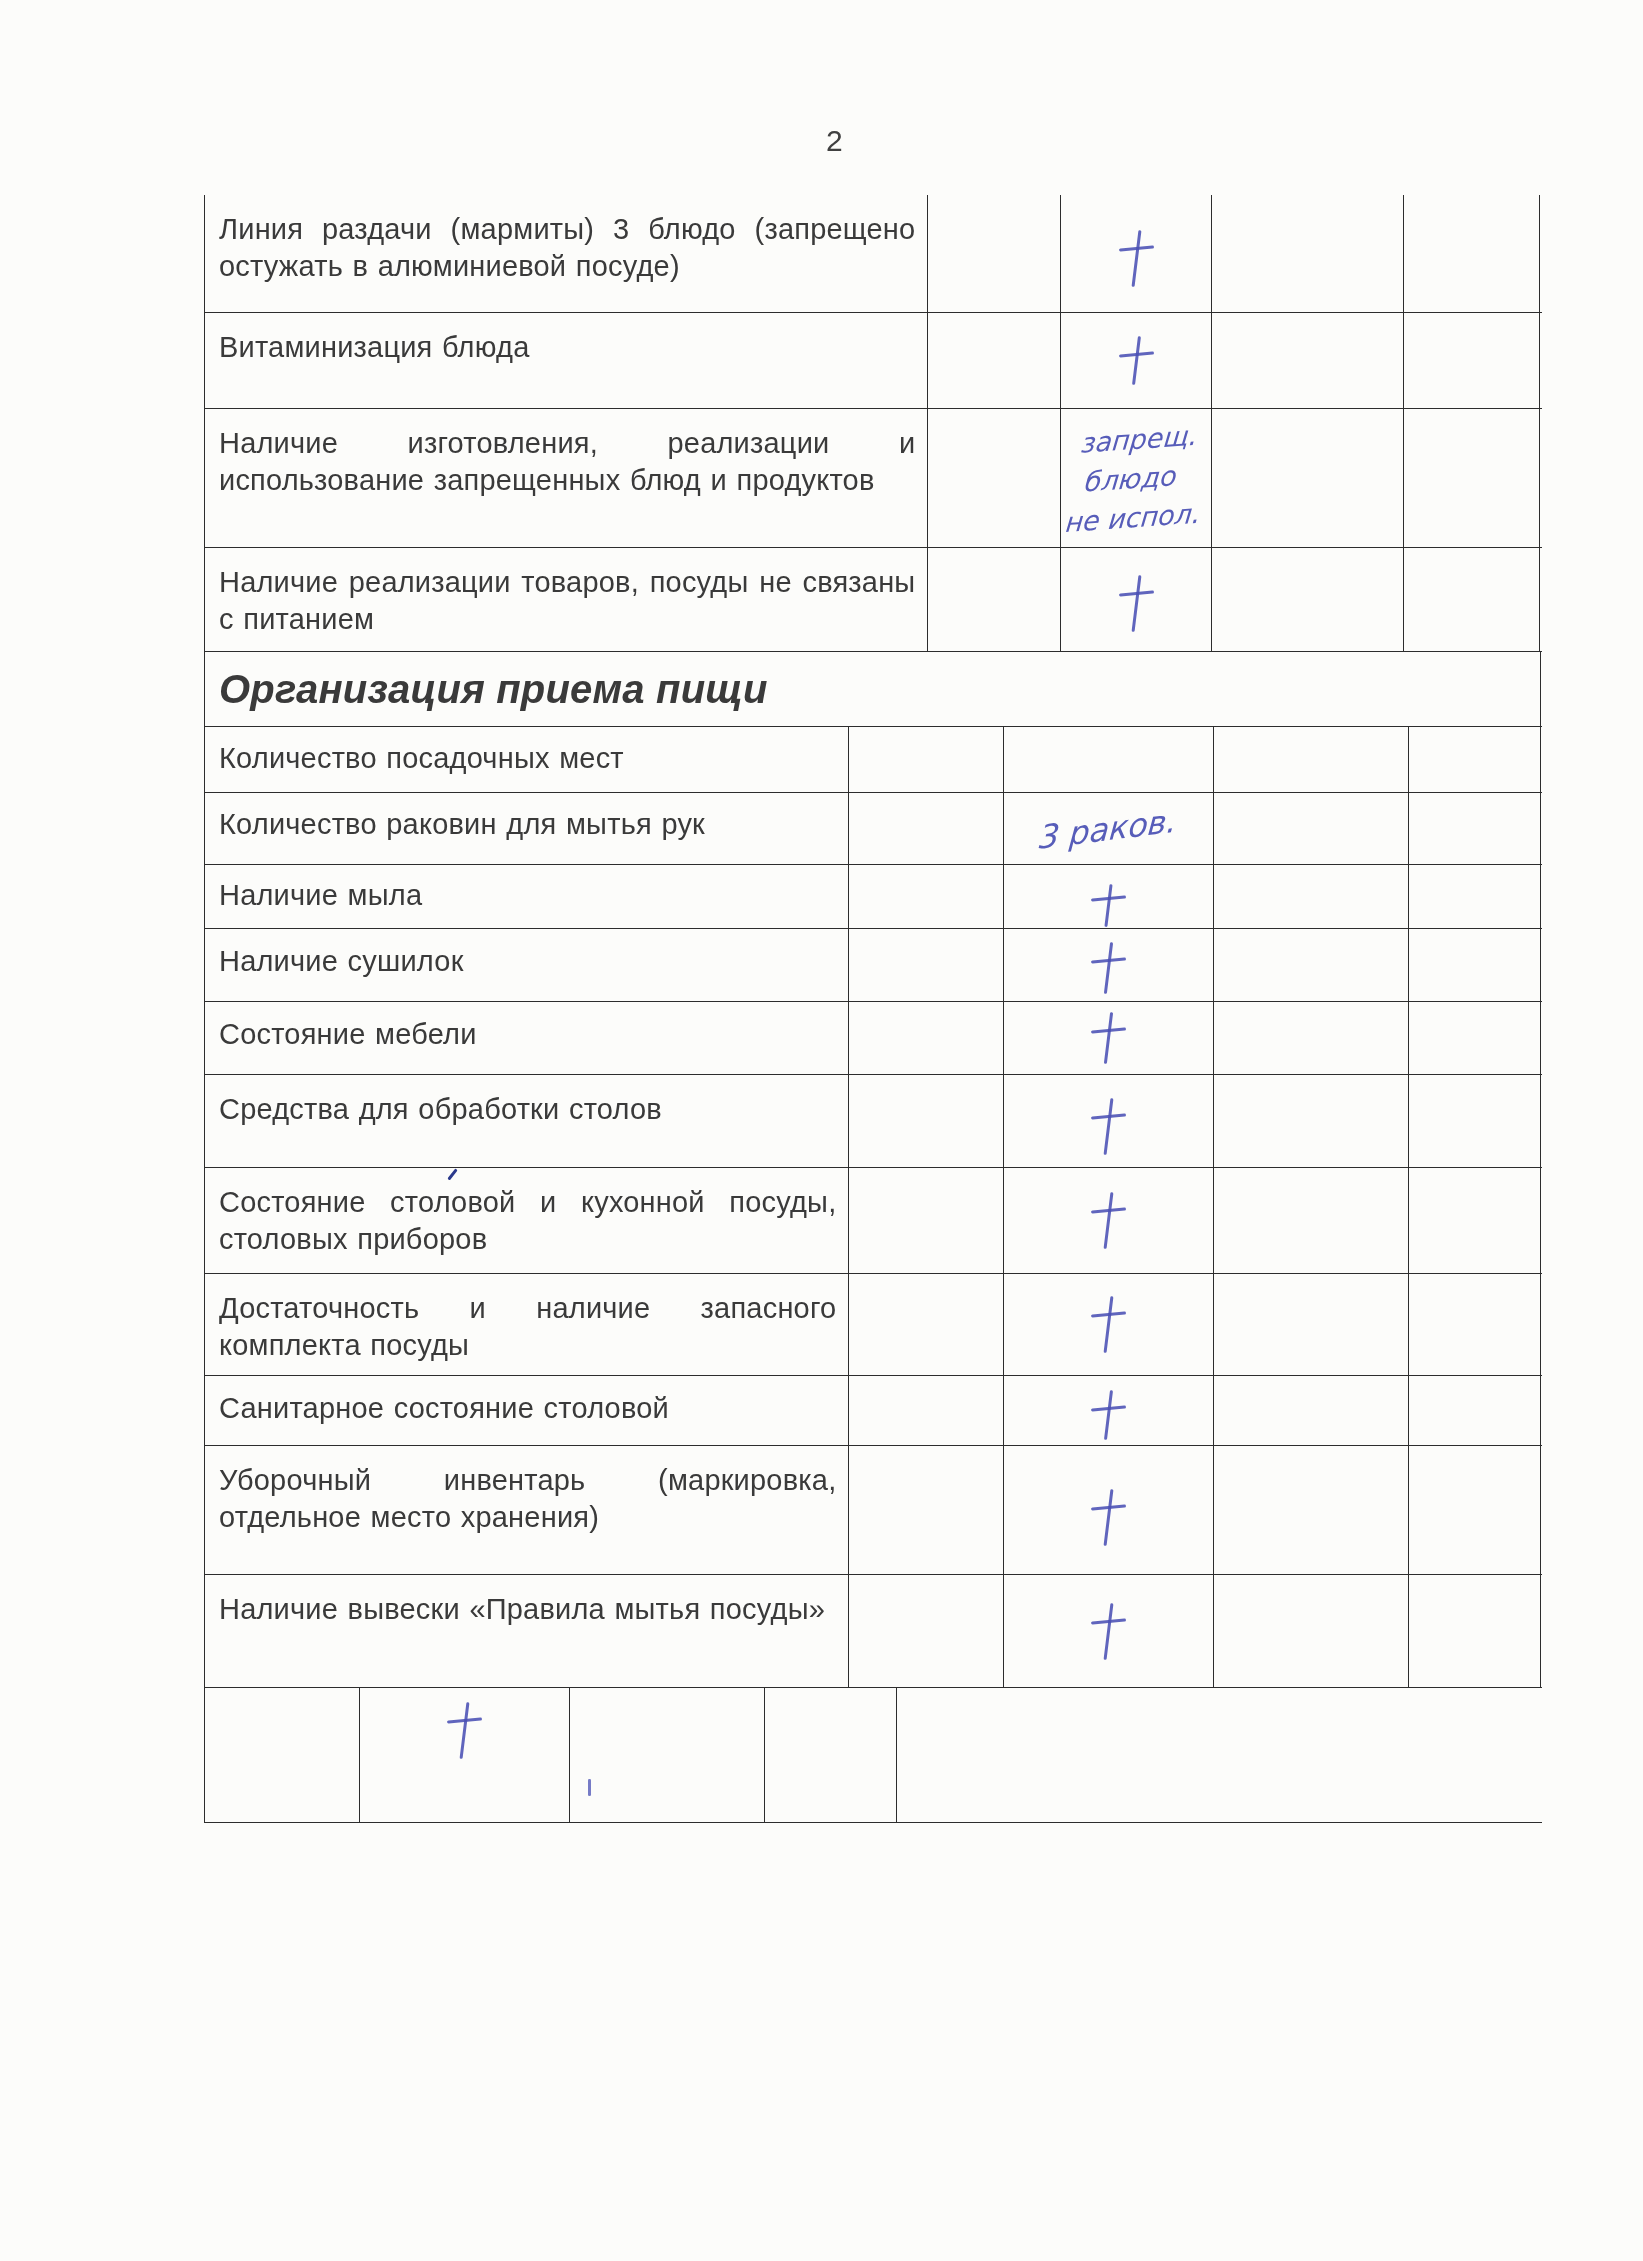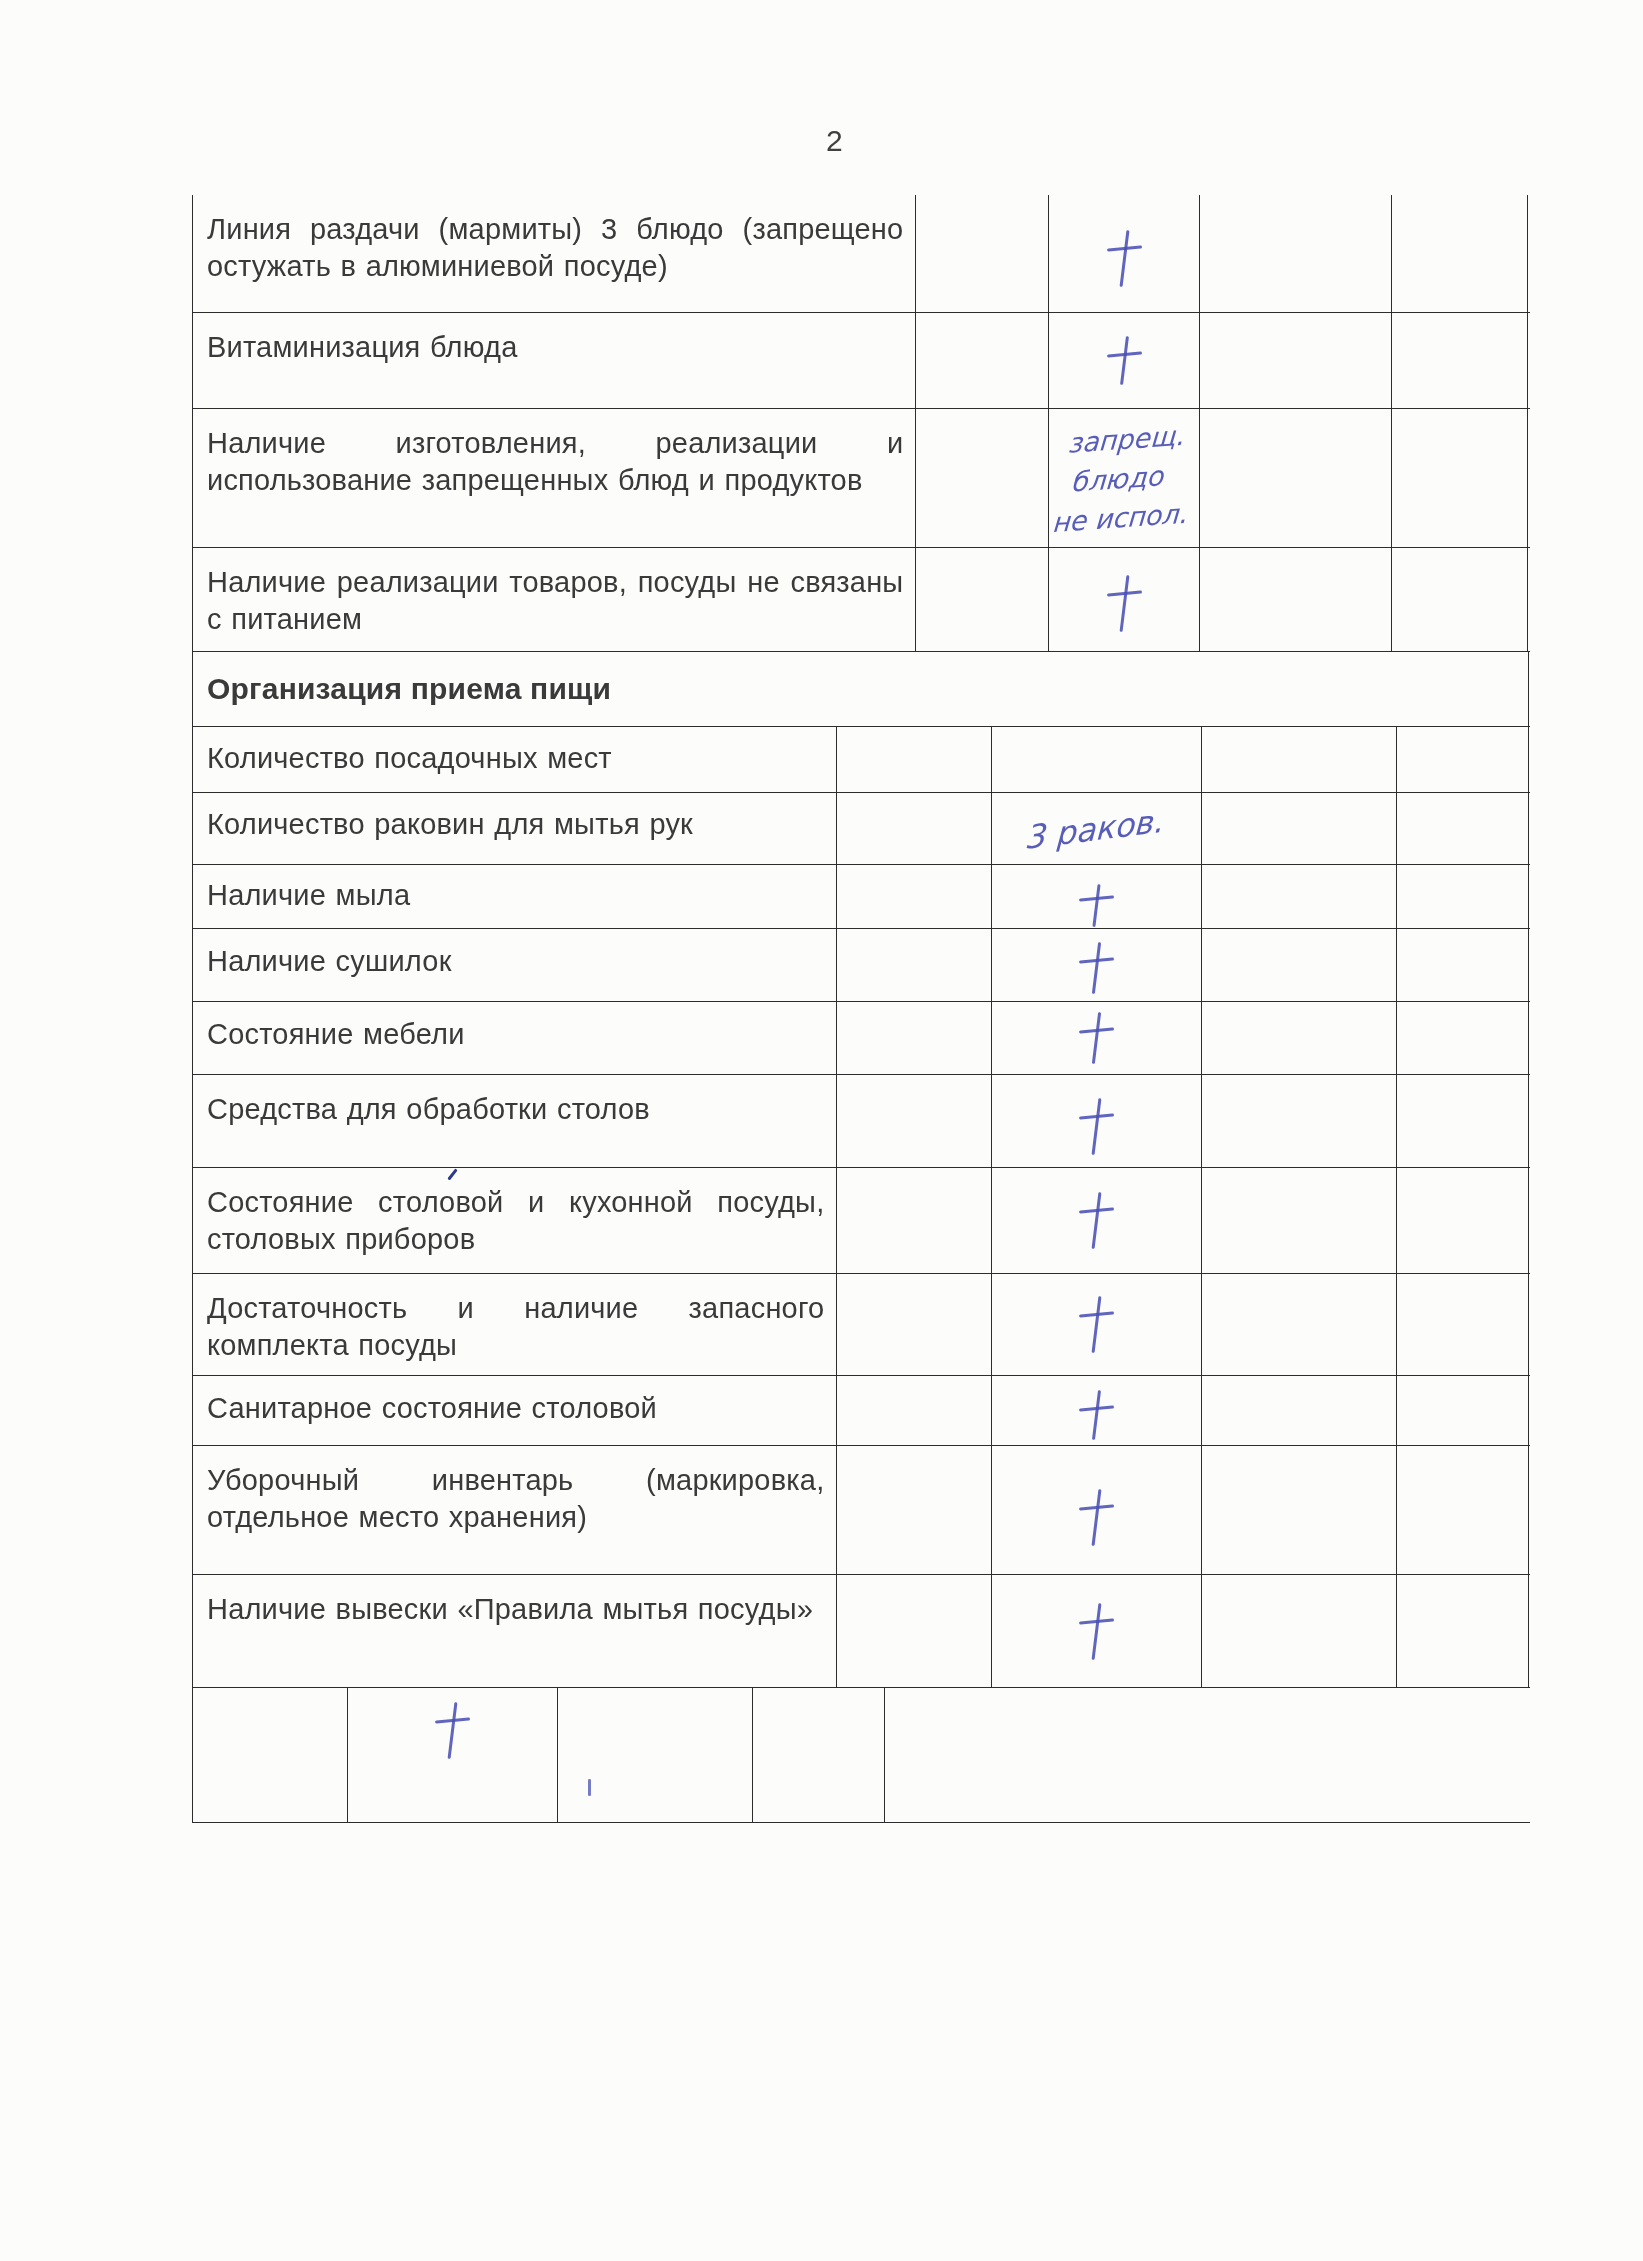--- a/index.html
+++ b/index.html
@@ -14,21 +14,21 @@
     background:var(--paper);
     font-family:"Liberation Sans","DejaVu Sans",sans-serif;
     color:var(--txt);
     overflow:hidden;
   }
   .page-number{
     position:absolute;left:826px;top:124px;
     font-size:30px;color:#404040;
   }
   .scan-table{
-    position:absolute;left:192px;top:195px;width:1338px;
+    position:absolute;left:204px;top:195px;width:1338px;
   }
   .row{
     display:flex;box-sizing:border-box;
     border-left:1.9px solid var(--bline);
     border-bottom:1.9px solid var(--bline);
     background:transparent;
   }
   .cell{
     box-sizing:border-box;flex:none;
     border-right:1.9px solid var(--bline);
@@ -41,22 +41,22 @@
   .w-full{width:1336px}
   .label{
     padding:15.5px 11.6px 0 14px;
     font-size:29px;line-height:37px;
     text-align:justify;text-align-last:left;
     letter-spacing:0.2px;
     word-spacing:1.3px;
   }
   .hdr{
     display:flex;align-items:center;
-    font-weight:bold;font-size:30px;
-    padding:0 0 0 14px;letter-spacing:0.2px;
+    font-weight:bold;font-size:40px;
+    padding:0 0 0 14px;letter-spacing:0.2px;font-style:italic;
   }
   .ann{
     display:flex;align-items:center;justify-content:center;
   }
   
   .plus{position:relative;width:37px;height:57px;flex:none;z-index:3}
   .plus i{position:absolute;display:block;left:17.4px;top:0;width:2.6px;height:57px;
     background:var(--ink);transform:rotate(7deg);border-radius:1.9px;opacity:.88}
   .plus b{position:absolute;display:block;left:1.3px;top:17px;width:35px;height:2.6px;
     background:var(--ink);transform:rotate(-5deg);border-radius:1.9px;opacity:.88}

